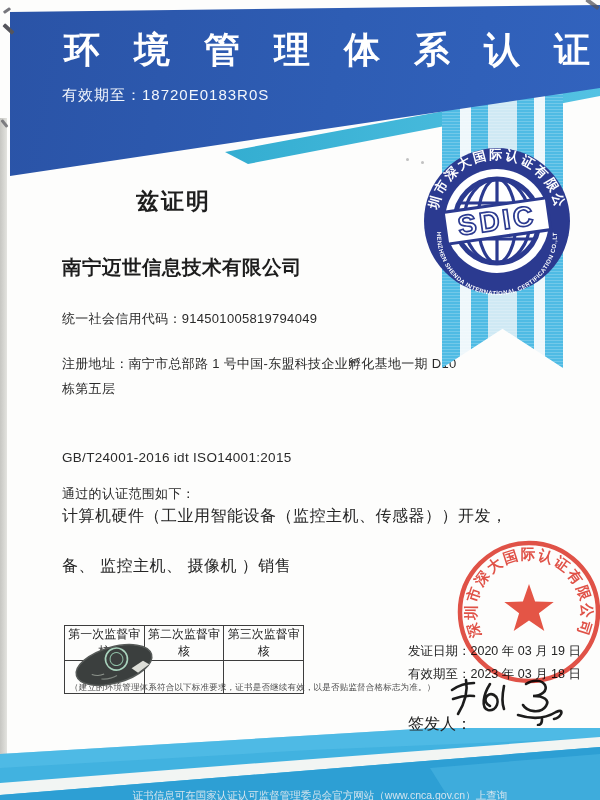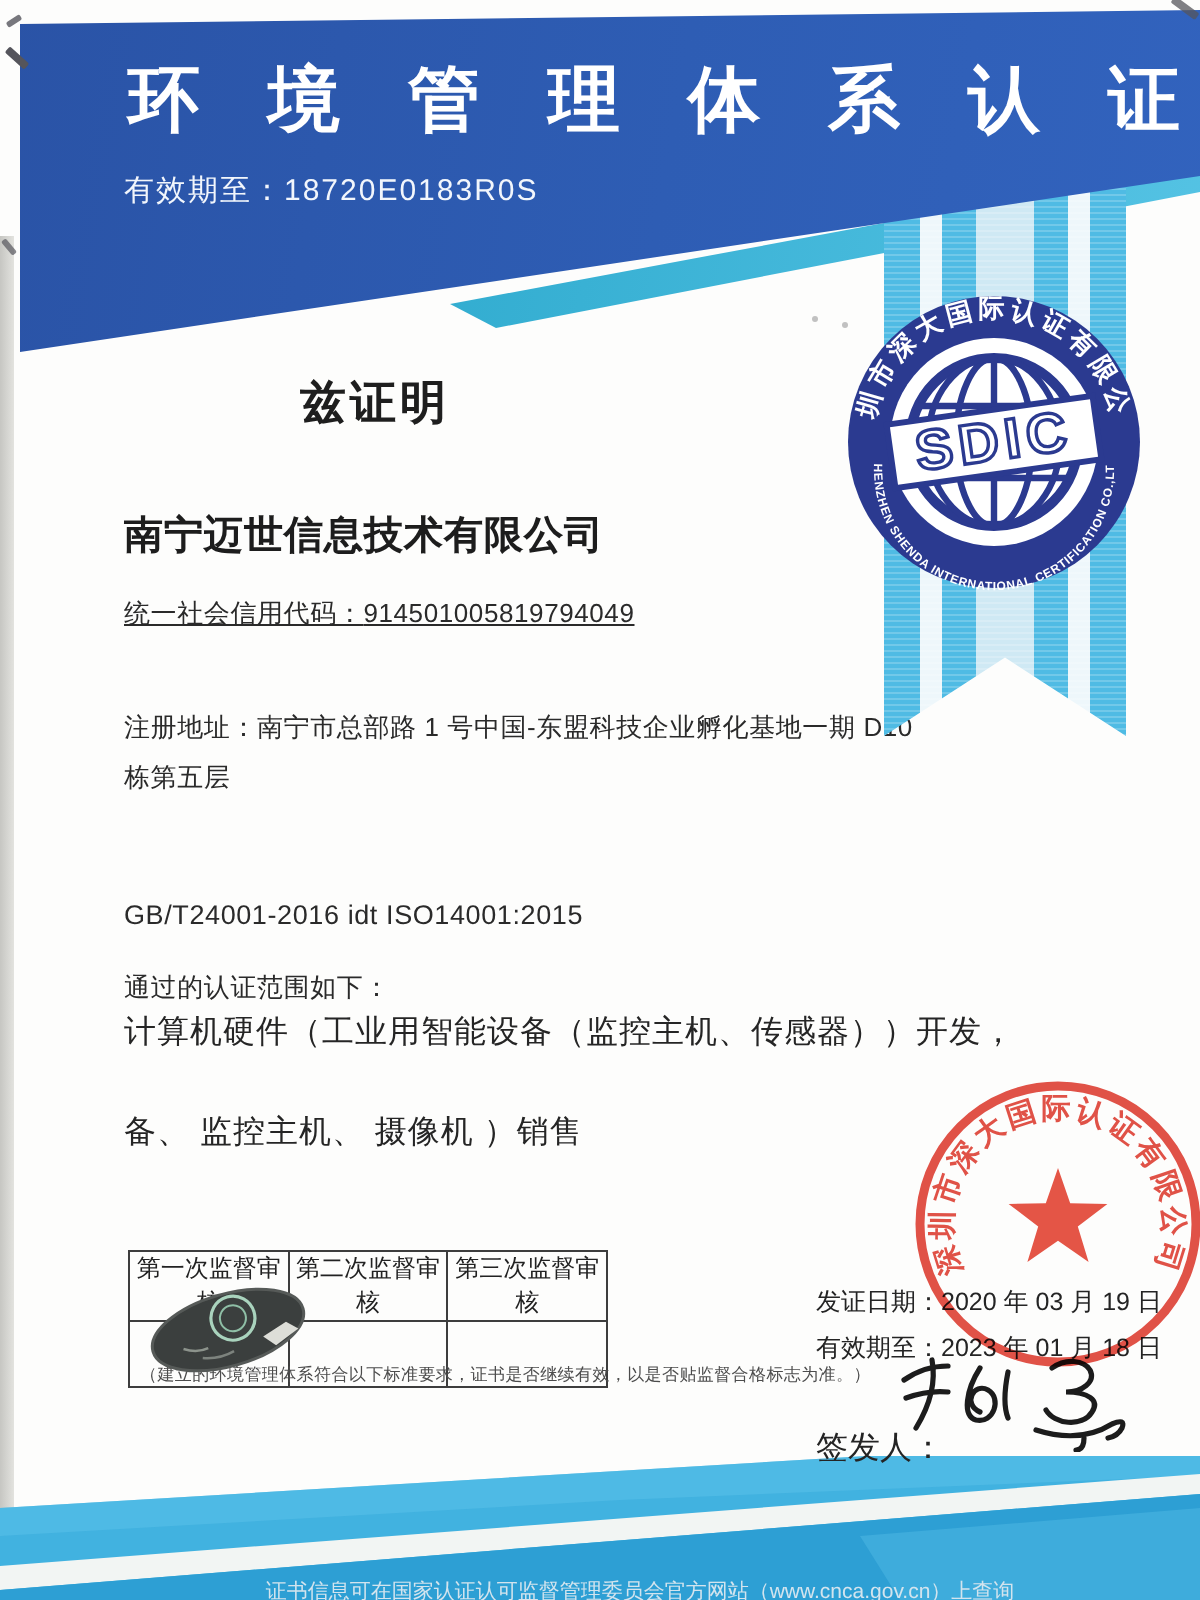--- a/index.html
+++ b/index.html
@@ -34,21 +34,21 @@
     position:absolute; left:442px; top:88px; width:121px; height:280px; z-index:2;
     background:
       repeating-linear-gradient(180deg, rgba(255,255,255,.20) 0 1px, rgba(0,0,0,0) 1px 3px),
       linear-gradient(90deg,
         #4fbbe4 0 18px, #eef7fb 18px 29px, #4fbbe4 29px 46px,
         #cfe9f4 46px 75px, #4fbbe4 75px 92px, #eef7fb 92px 103px, #4fbbe4 103px 121px);
     clip-path:polygon(0 0,100% 0,100% 100%,50% 86%,0 100%);
   }
   
   .abs { position:absolute; white-space:nowrap; }
-  .heading-certify { left:150px; top:186px; font-size:23px; font-weight:700; color:#1e1e1e; letter-spacing:2px; }
+  .heading-certify { left:136px; top:186px; font-size:23px; font-weight:700; color:#1e1e1e; letter-spacing:2px; }
   .company { left:62px; top:254px; font-size:19.5px; font-weight:600; color:#1d1d1d; letter-spacing:.5px; }
   .body-line { font-size:13px; color:#2a2a2a; letter-spacing:.3px; }
   .scope-line { font-size:16px; color:#252525; letter-spacing:.5px; }
   
   .audit-table {
     position:absolute; left:64px; top:625px; width:240px; z-index:4;
     border-collapse:collapse; table-layout:fixed; font-size:12px; color:#222;
   }
   .audit-table td { border:1px solid #3d3d3d; text-align:center; }
   .audit-table .hd td { height:20px; font-weight:500; }
@@ -129,21 +129,21 @@
       <textPath href="#arcTopCN" startOffset="50%" text-anchor="middle">深圳市深大国际认证有限公司</textPath>
     </text>
     <text font-family="Liberation Sans,DejaVu Sans,sans-serif" font-size="6" font-weight="bold" fill="#ffffff" letter-spacing="0.4">
       <textPath href="#arcBotEN" startOffset="50%" text-anchor="middle">SHENZHEN SHENDA INTERNATIONAL CERTIFICATION CO.,LTD</textPath>
     </text>
   </svg>
 
   <div class="abs heading-certify">兹证明</div>
   <div class="abs company">南宁迈世信息技术有限公司</div>
 
-  <div class="abs body-line" style="left:62px;top:298px;text-decoration:underline;">
+  <div class="abs body-line" style="left:62px;top:310px;">
     <span>统一社会信用代码：</span><span>914501005819794049</span>
   </div>
 
   <div class="abs body-line" style="left:62px;top:355px;">
     <span>注册地址：</span><span>南宁市总部路 1 号中国-东盟科技企业孵化基地一期 D10</span>
   </div>
   <div class="abs body-line" style="left:62px;top:380px;">栋第五层</div>
 
   <div class="abs body-line" style="left:62px;top:450px;font-size:13.5px;">GB/T24001-2016 idt ISO14001:2015</div>
 
@@ -176,21 +176,21 @@
       <path d="M30,33 q8,3 16,1" stroke="#cfd8cc" stroke-width="1.2" fill="none" opacity=".45"></path>
       <path d="M62,31 l13,-4 l5,5 l-13,5 z" fill="#efefe9" opacity=".9"></path>
     </g>
   </svg>
   <div class="abs table-note">（建立的环境管理体系符合以下标准要求，证书是否继续有效，以是否贴监督合格标志为准。）</div>
 
   <div class="abs issue-line" style="top:643px;">
     <span>发证日期：</span><span>2020 年 03 月 19 日</span>
   </div>
   <div class="abs issue-line" style="top:666px;">
-    <span>有效期至：</span><span>2023 年 01 月 18 日</span>
+    <span>有效期至：</span><span>2023 年 03 月 18 日</span>
   </div>
   <div class="abs sig-label">签发人：</div>
 
   <svg class="signature" width="130" height="52" viewBox="0 0 130 52">
     <g fill="none" stroke="#1c1c1c" stroke-width="2.6" stroke-linecap="round">
       <path d="M14,16 q10,-7 22,-7"></path>
       <path d="M15,25 q11,-4 21,-3"></path>
       <path d="M28,6 q3,16 -8,34"></path>
       <path d="M52,10 c-7,11 -9,24 -2,26 c9,2 13,-11 6,-15 c-7,-4 -13,7 -4,11"></path>
       <path d="M66,12 c-2,10 -2,18 0,23"></path>

